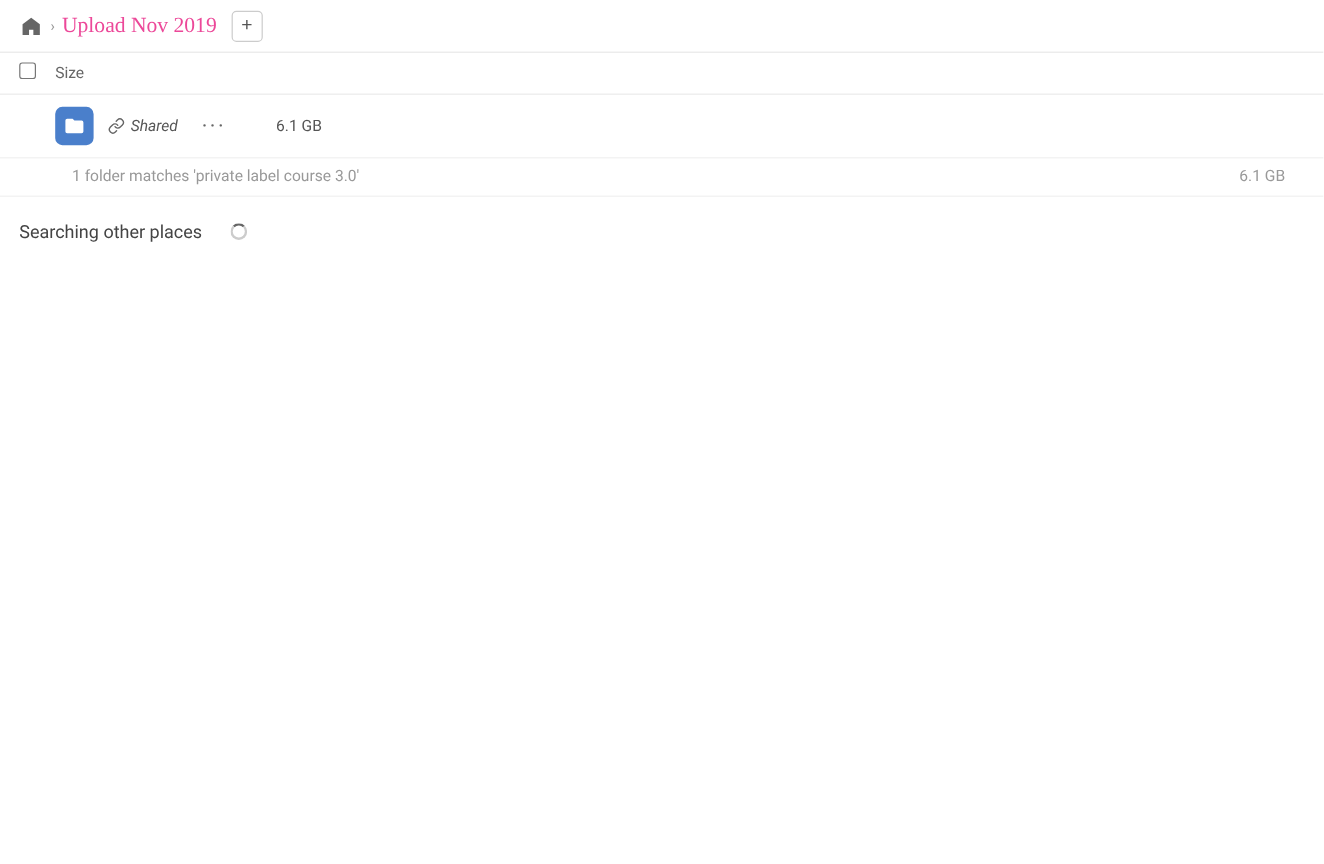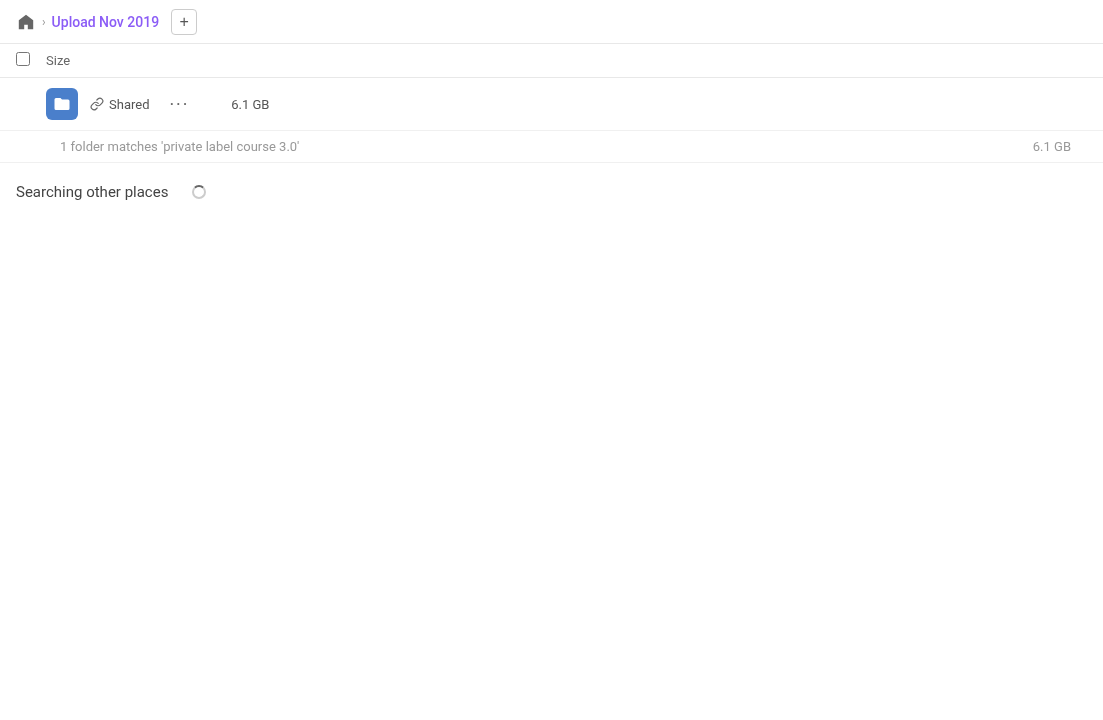--- a/index.html
+++ b/index.html
@@ -26,23 +26,24 @@
       align-items: center;
       justify-content: center;
       color: #666;
       cursor: pointer;
     }
     .breadcrumb-chevron {
       color: #999;
       font-size: 12px;
     }
     .breadcrumb-label {
-      font-size: 14px;
-      color: #8b5cf6;
+      font-size: 18px;
+      color: #ec4899;
       font-weight: 500;
+      font-family: Liberation Serif, serif;
     }
     .add-button {
       width: 26px;
       height: 26px;
       border: 1px solid #ccc;
       border-radius: 4px;
       background: #fff;
       display: flex;
       align-items: center;
       justify-content: center;
@@ -106,20 +107,21 @@
       color: #222;
     }
 
     .shared-badge {
       display: flex;
       align-items: flex-start;
       gap: 5px;
       color: #555;
       font-size: 13px;
       margin-right: 16px;
+      font-style: italic;
     }
     .link-icon {
       color: #666;
     }
 
     .more-button {
       width: 28px;
       height: 28px;
       display: flex;
       align-items: center;

